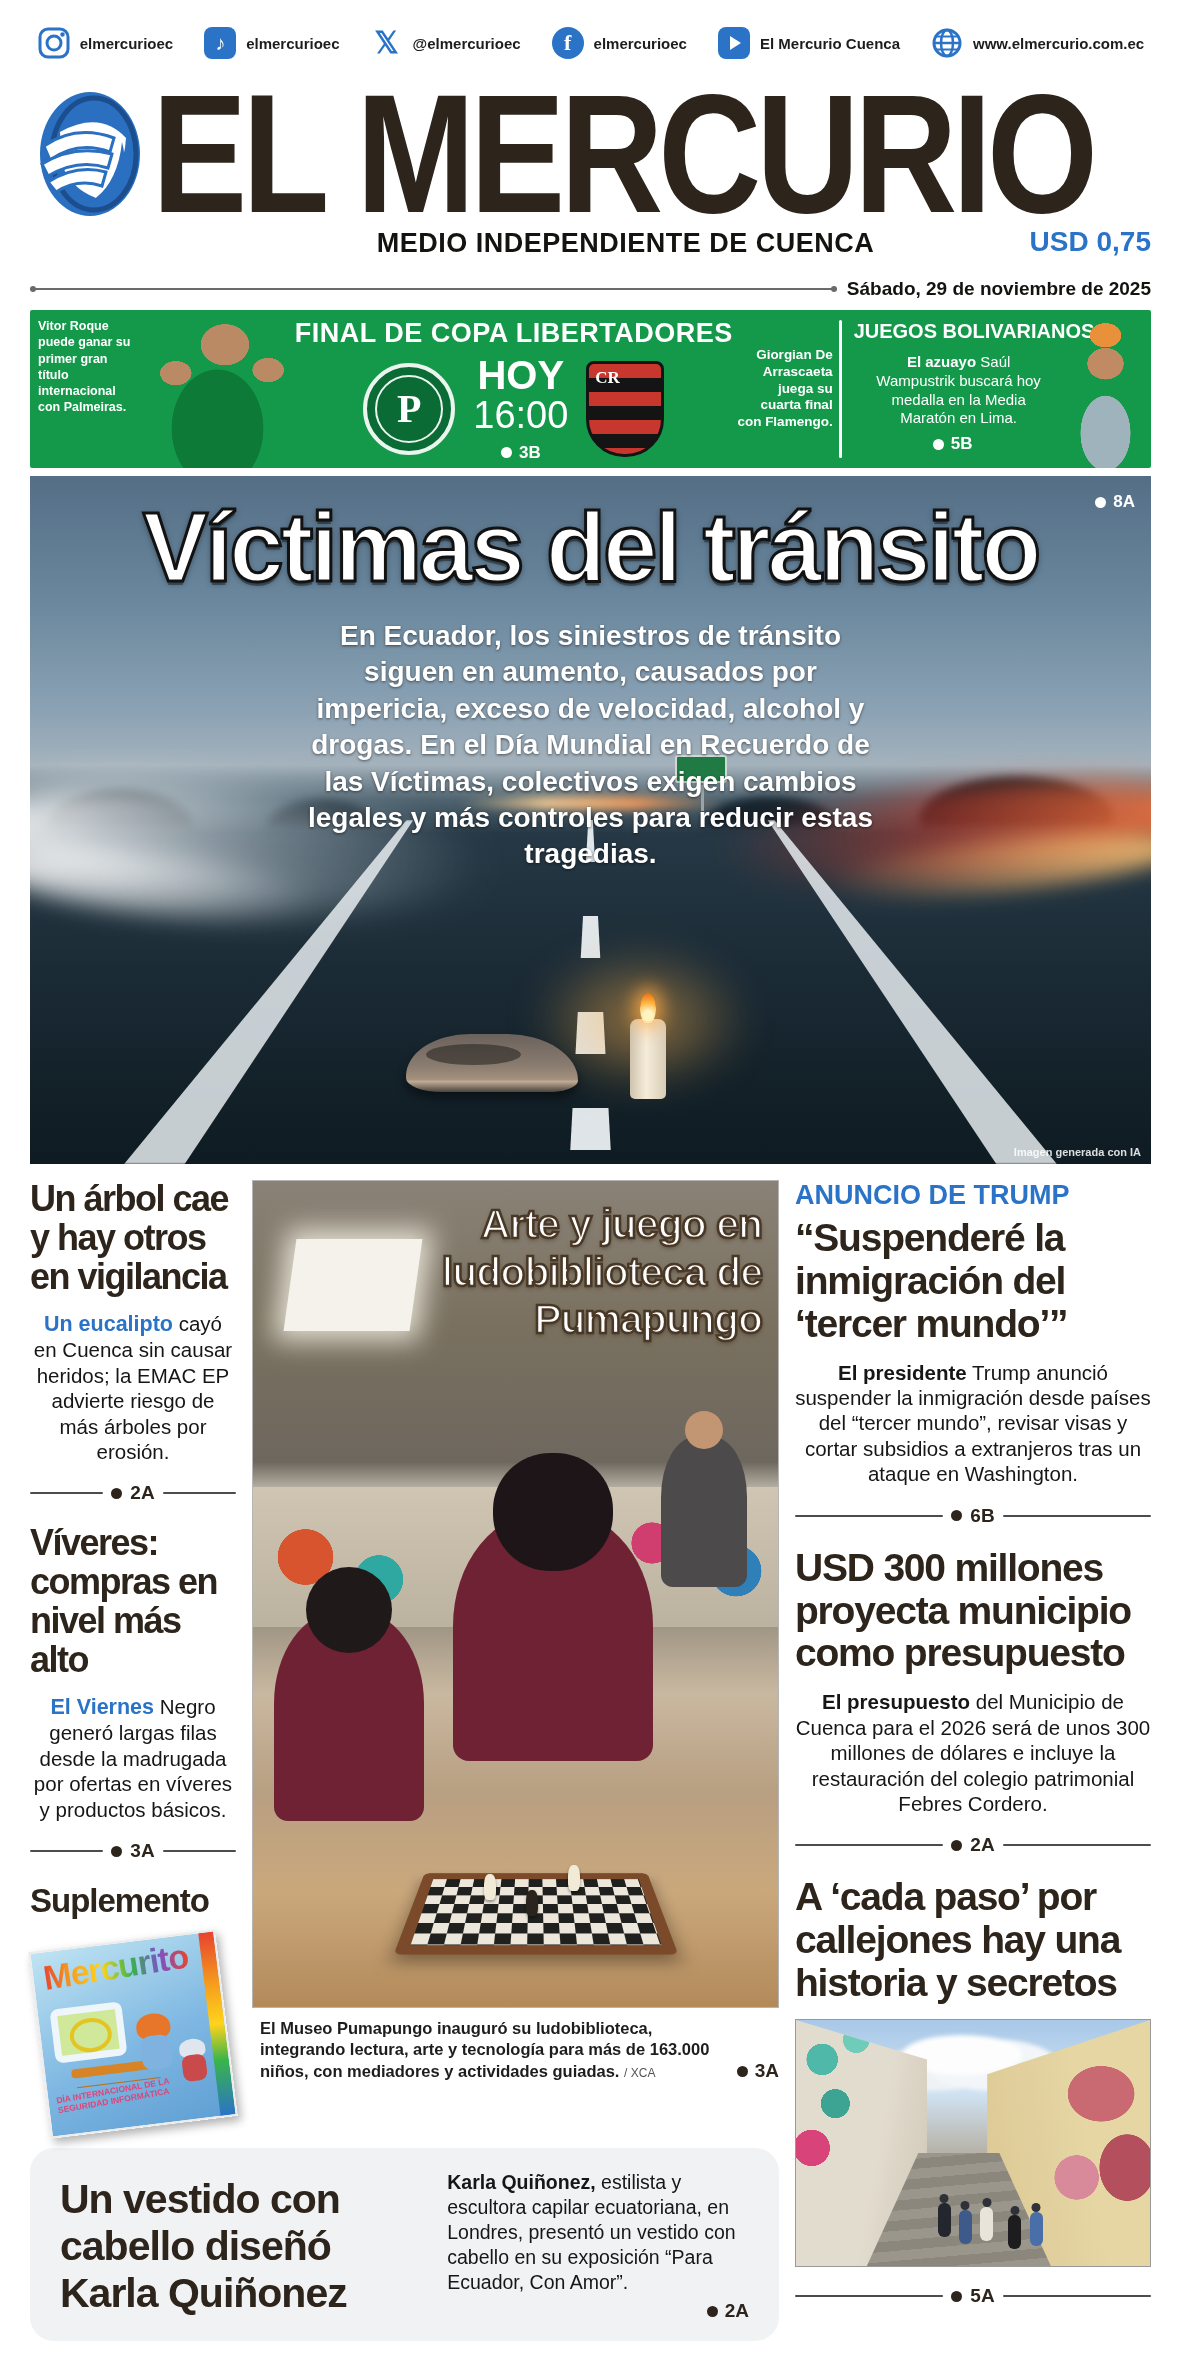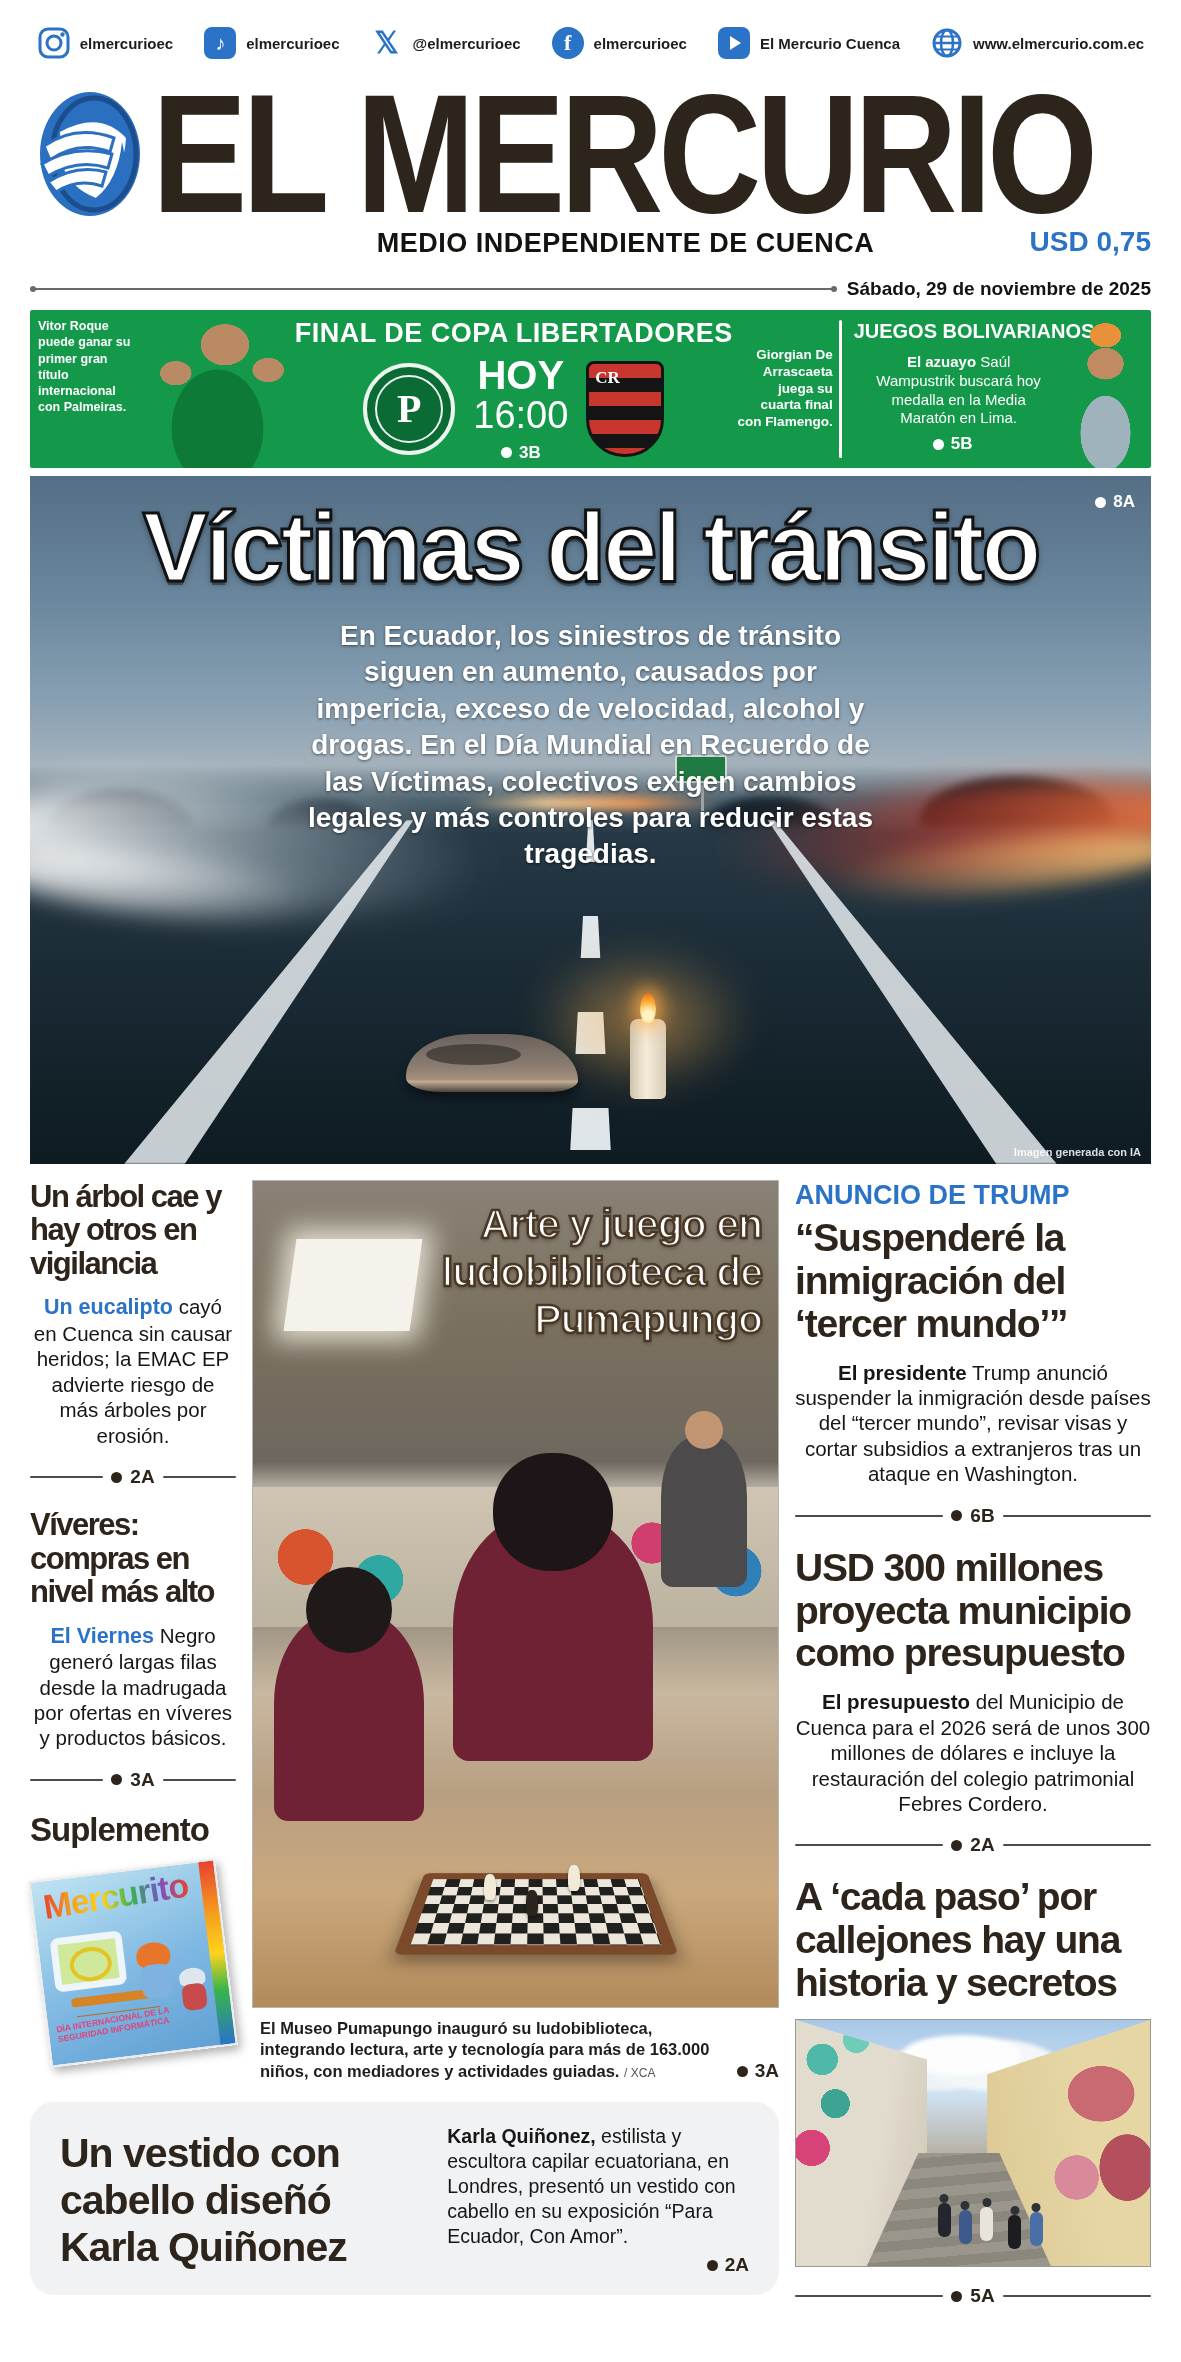--- a/index.html
+++ b/index.html
@@ -106,21 +106,21 @@
       -webkit-text-stroke:3px #121212; text-shadow:0 4px 0 rgba(0,0,0,0.35), 0 2px 6px rgba(0,0,0,0.5); }
   .hero-deck { position:absolute; top:142px; left:50%; transform:translateX(-50%); width:585px; text-align:center;
       color:#fff; font-size:28px; font-weight:bold; line-height:1.3; text-shadow:0 1px 3px rgba(0,0,0,0.55); }
   .hero-credit { position:absolute; right:10px; bottom:6px; font-size:11px; font-weight:bold; color:rgba(255,255,255,0.85); }
 
   
   .columns { display:grid; grid-template-columns:1fr 356px; gap:16px; margin-top:16px; }
   .left-group { display:grid; grid-template-columns:206px 1fr; gap:16px; align-content:start; }
   .col-left, .col-mid, .col-right { min-width:0; }
 
-  .news-h2 { font-size:31px; font-weight:bold; color:#2d241c; line-height:1.08; letter-spacing:-1.5px; }
+  .news-h2 { font-size:36px; font-weight:bold; color:#2d241c; line-height:1.08; letter-spacing:-1.5px; }
   .lead { text-align:center; font-size:20.5px; line-height:1.24; color:#161616; margin-top:14px; }
   .lead .blead { font-weight:bold; color:#2a73c7; font-size:21.5px; }
   .pageref { display:flex; align-items:center; gap:8px; margin:18px 0 20px; color:#2d241c; font-size:19px; font-weight:bold; }
   .pageref .ln { flex:1; height:2px; background:#4c4c4c; border-radius:2px; }
   .pageref .dot { width:11px; height:11px; border-radius:50%; background:#2d241c; flex:0 0 auto; }
   .ref-dark { color:#2d241c; font-size:19px; }
 
   .supp-h { font-size:33px; font-weight:bold; color:#2d241c; letter-spacing:-1px; margin-top:4px; }
   .cover { width:188px; height:188px; margin:20px auto 0; transform:rotate(-7deg); position:relative; overflow:hidden;
       background:linear-gradient(160deg,#bfe3f2,#7fb8e2 55%,#5f9fd4); border:2px solid #ececec; box-shadow:3px 5px 10px rgba(0,0,0,0.3); }

